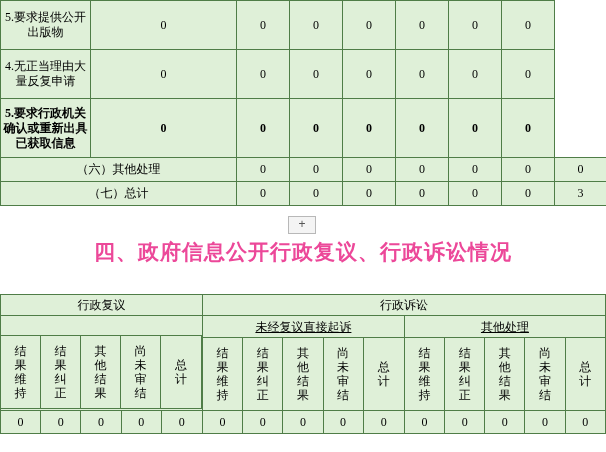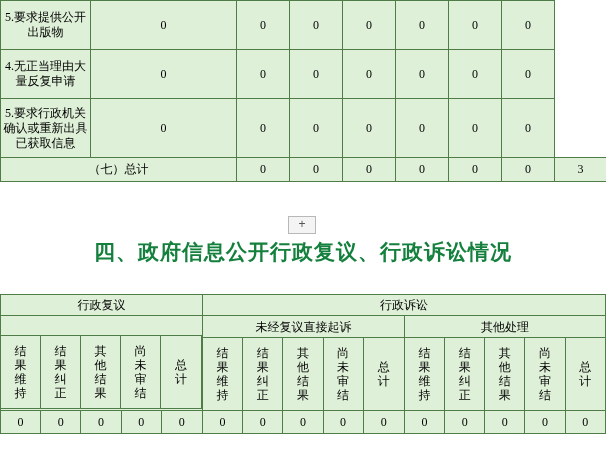--- a/index.html
+++ b/index.html
@@ -40,21 +40,21 @@
   }
   td.label-left {
     text-align: left;
     padding-left: 3px;
     letter-spacing: 0px;
   }
   td.num {
     text-align: center;
   }
   .row-tall td { height: 46px; }
-  .row-tall2 td { height: 56px; }
+  .row-tall2 td { height: 56px; font-weight: bold; }
   .row-short td { height: 21px; }
 
   
   .plus-handle {
     position: absolute;
     left: 288px;
     top: 216px;
     width: 26px;
     height: 16px;
     border: 1px solid #b8b8b8;
@@ -69,21 +69,21 @@
   
   .section-heading {
     position: absolute;
     left: 0;
     top: 238px;
     width: 606px;
     text-align: center;
     font-size: 21px;
     font-weight: bold;
     letter-spacing: 1px;
-    color: #15803d;
+    color: #ec4899;
     font-family: "Liberation Serif", "DejaVu Serif", serif;
   }
 
   
   .bottom-table-wrap {
     position: absolute;
     left: 0;
     top: 294px;
     width: 606px;
   }
@@ -96,21 +96,21 @@
     border: 1px solid #4f7d47;
     background: #dff0d8;
     font-size: 12px;
     line-height: 14px;
     text-align: center;
     vertical-align: middle;
     padding: 0;
     color: #000;
   }
   .hdr-group { height: 20px; font-size: 13px; }
-  .hdr-sub { height: 21px; font-size: 12px; }
+  .hdr-sub { height: 21px; font-size: 12px; text-decoration: underline; }
   
   .vtext {
     height: 72px;
     font-size: 12px;
     line-height: 14px;
   }
   .vtext span {
     display: block;
   }
   .value-row td { height: 22px; }
@@ -147,20 +147,30 @@
         <td class="num">0</td>
         <td class="num">0</td>
         <td class="num">0</td>
         <td class="num">0</td>
         <td class="num">0</td>
         <td class="num">0</td>
         <td class="num">0</td>
       </tr>
       <tr class="row-tall2">
         <td class="label-left">5.要求行政机关确认或重新出具已获取信息</td>
+        <td class="num">0</td>
+        <td class="num">0</td>
+        <td class="num">0</td>
+        <td class="num">0</td>
+        <td class="num">0</td>
+        <td class="num">0</td>
+        <td class="num">0</td>
+      </tr>
+      <tr class="row-short">
+        <td class="label-left" colspan="2">（六）其他处理</td>
         <td class="num">0</td>
         <td class="num">0</td>
         <td class="num">0</td>
         <td class="num">0</td>
         <td class="num">0</td>
         <td class="num">0</td>
         <td class="num">0</td>
       </tr>
       <tr class="row-short">
         <td class="label-left" colspan="2">（七）总计</td>

